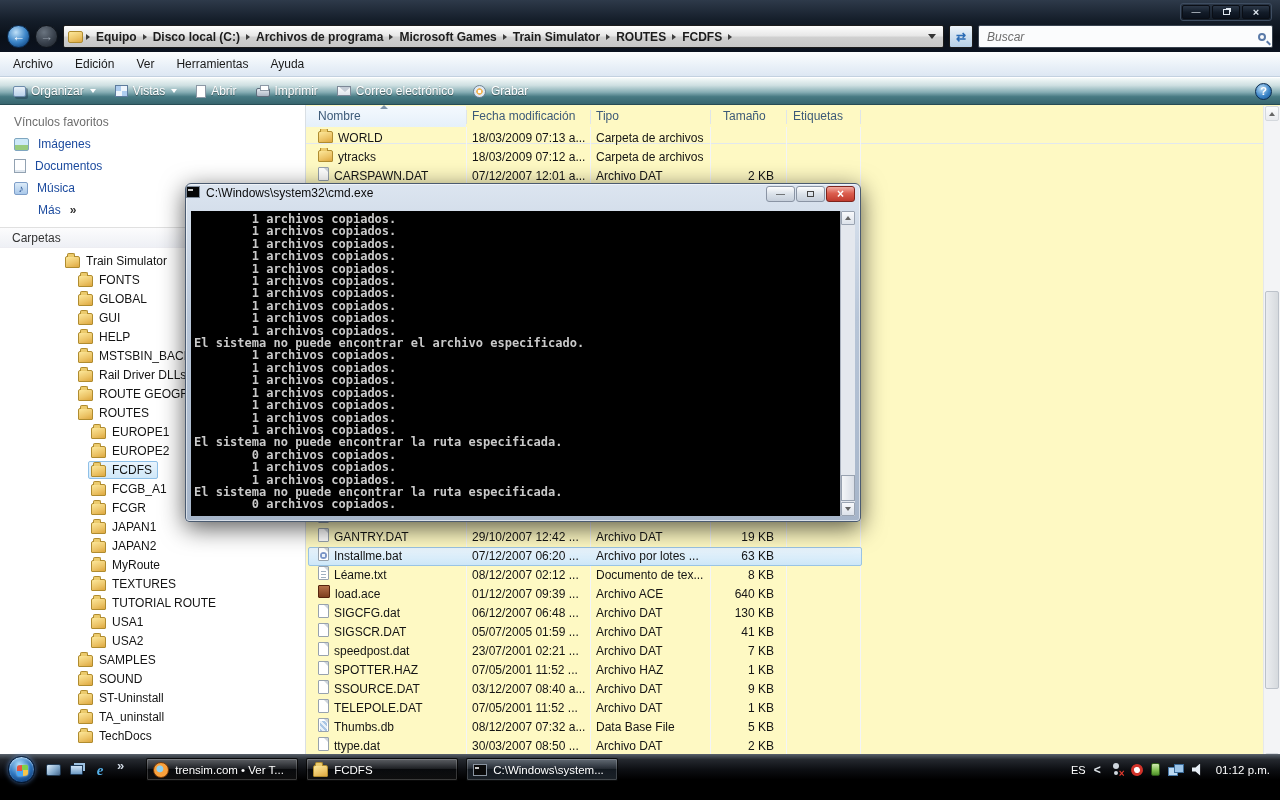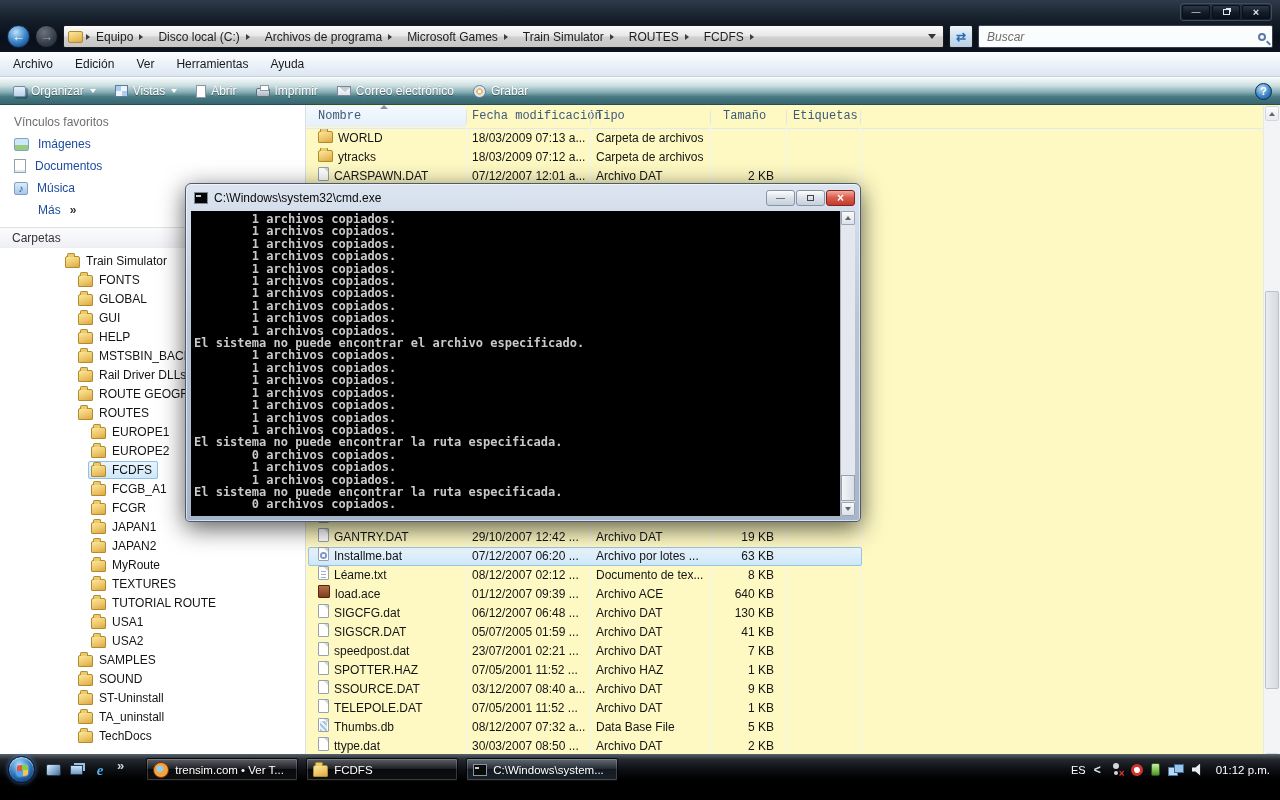--- a/index.html
+++ b/index.html
@@ -65,21 +65,21 @@
   .carpetas-band{position:absolute;top:122px;left:0;right:0;height:21px;border-top:1px solid #e0e0e0;border-bottom:1px solid #ededf2;
                  background:linear-gradient(#fcfcfd,#eef0f5);color:#333;padding:3px 0 0 12px;}
   .tree{position:absolute;top:146px;left:0;right:0;bottom:0;}
   .tree-item{height:19px;display:flex;align-items:center;}
   .tree-node{display:flex;align-items:center;gap:6px;padding:1px 5px 1px 2px;border-radius:2px;border:1px solid transparent;white-space:nowrap;}
   .tree-node.selected{background:linear-gradient(#e9f4fd,#d0e8f9);border-color:#8fc0e8;}
 
   
   .filelist{flex:1;position:relative;overflow:hidden;}
   .hdr-name-bg{position:absolute;left:0;top:1px;width:160px;height:21px;background:linear-gradient(#f4f9fe,#e5f0fa);}
-  .headers{position:absolute;top:1px;left:0;right:17px;height:23px;border-bottom:1px solid #e2e8ee;color:#3d5a78;font-family:Liberation Mono, monospace;}
+  .headers{position:absolute;top:1px;left:0;right:17px;height:38px;border-bottom:1px solid #e2e8ee;color:#3d5a78;}
   .hdr{position:absolute;top:3px;white-space:nowrap;}
   .h-name{left:12px;} .h-date{left:166px;} .h-type{left:290px;} .h-size{left:417px;} .h-tags{left:487px;}
   .sort-arrow{position:absolute;left:74px;top:-1px;width:0;height:0;border-bottom:4px solid #7e95ab;
               border-left:4px solid transparent;border-right:4px solid transparent;}
   .hd{position:absolute;top:4px;height:14px;width:1px;background:#dfe5ea;}
   .colline{position:absolute;top:22px;bottom:0;width:1px;background:#f3f5f7;}
   .x1{left:160px;} .x2{left:284px;} .x3{left:404px;} .x4{left:480px;} .x5{left:554px;}
 
   .rows-top{position:absolute;top:24px;left:0;right:17px;}
   .rows-bottom{position:absolute;top:404px;left:0;right:17px;}
@@ -99,21 +99,21 @@
   .sb-up{top:0;} .sb-down{bottom:0;}
   .tri-up{width:0;height:0;border-bottom:4px solid #666;border-left:3.5px solid transparent;border-right:3.5px solid transparent;}
   .tri-down{width:0;height:0;border-top:4px solid #666;border-left:3.5px solid transparent;border-right:3.5px solid transparent;}
   .sb-thumb{position:absolute;left:1px;right:1px;top:185px;height:398px;border:1px solid #bcc2ca;border-radius:2px;
             background:linear-gradient(90deg,#ebedf0,#d6dade);}
 
   
   .cmd{position:absolute;left:185px;top:183px;width:676px;height:339px;border-radius:6px 6px 4px 4px;
        background:linear-gradient(#dce5f0,#b8c6d8 40%,#a6b5c9);border:1px solid #4b5b70;
        box-shadow:0 6px 24px rgba(0,0,0,.65),inset 0 0 0 1px rgba(255,255,255,.55);z-index:20;}
-  .cmd-titlebar{height:25px;display:flex;align-items:center;gap:6px;padding:2px 5px 0 8px;color:#0a0a0a;}
+  .cmd-titlebar{height:25px;display:flex;align-items:flex-start;gap:6px;padding:2px 5px 0 0;color:#0a0a0a;}
   .cmd-icon{width:14px;height:12px;background:#050505;border:1px solid #7f8b9a;position:relative;flex:0 0 auto;}
   .cmd-icon::before{content:"";position:absolute;left:1px;top:2px;width:5px;height:2px;background:#c9c9c9;}
   .cmd-btns{margin-left:auto;display:flex;gap:1px;}
   .cmd-btn{width:29px;height:16px;border-radius:3px;display:flex;align-items:center;justify-content:center;
            background:linear-gradient(#fdfdfe,#dbe2ea 50%,#c6cfdb);border:1px solid #8a94a4;color:#333;font-size:9px;}
   .cmd-btn .restore-glyph{width:7px;height:6px;border:1px solid #444;}
   .cmd-btn-close{background:linear-gradient(#f2aca2,#dc5f50 45%,#c03b2e);border-color:#7e241c;color:#fff;font-size:12px;font-weight:bold;}
   .cmd-body{position:absolute;left:5px;right:5px;top:27px;bottom:5px;background:#000;display:flex;overflow:hidden;}
   .cmd-text{flex:1;padding:2px 0 0 3px;font-family:"DejaVu Sans Mono",monospace;font-size:12px;line-height:12.4px;
             font-weight:bold;color:#c9c9c9;overflow:hidden;}
@@ -217,21 +217,21 @@
           </div>
         <div class="cap-btn cap-close">×</div>
       </div>
 
       <div class="addr-row">
         <div class="nav-btn nav-back">←</div>
         <div class="nav-btn nav-fwd">→</div>
         <div class="breadcrumb-bar">
           <span class="bc-folder"></span>
           <span class="crumb-sep"></span>
-          <span class="crumb-wrap" style="display:flex;align-items:center;gap:12px;overflow:hidden;">
+          <span class="crumb-wrap" style="display:flex;align-items:center;gap:3px;overflow:hidden;font-weight:bold;">
 
               <span class="crumb-wrap">
                 <span class="crumb">Equipo</span>
                 <span class="crumb-sep"></span>
               </span>
 
               <span class="crumb-wrap">
                 <span class="crumb">Disco local (C:)</span>
                 <span class="crumb-sep"></span>
               </span>

